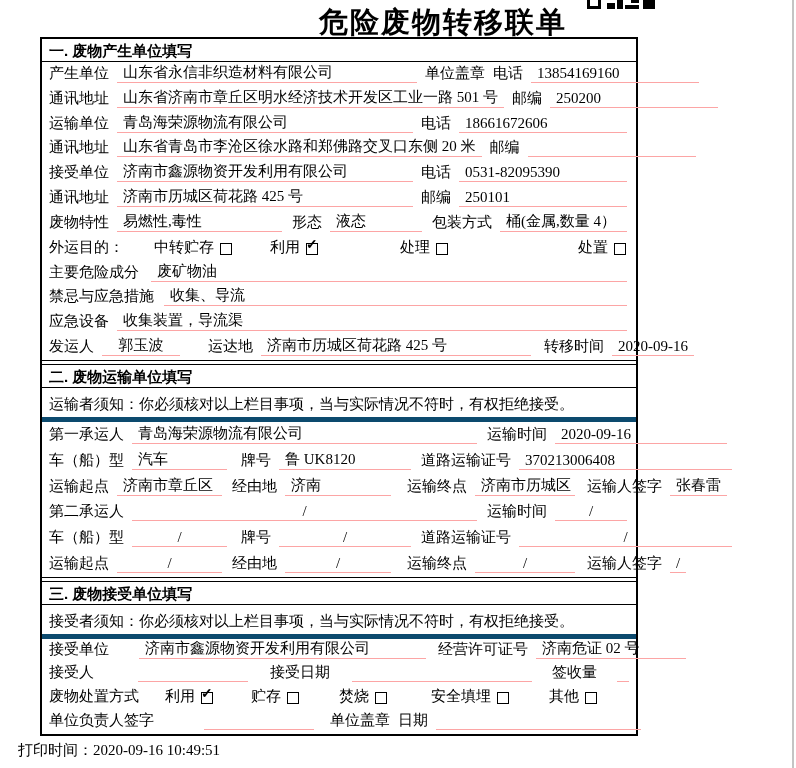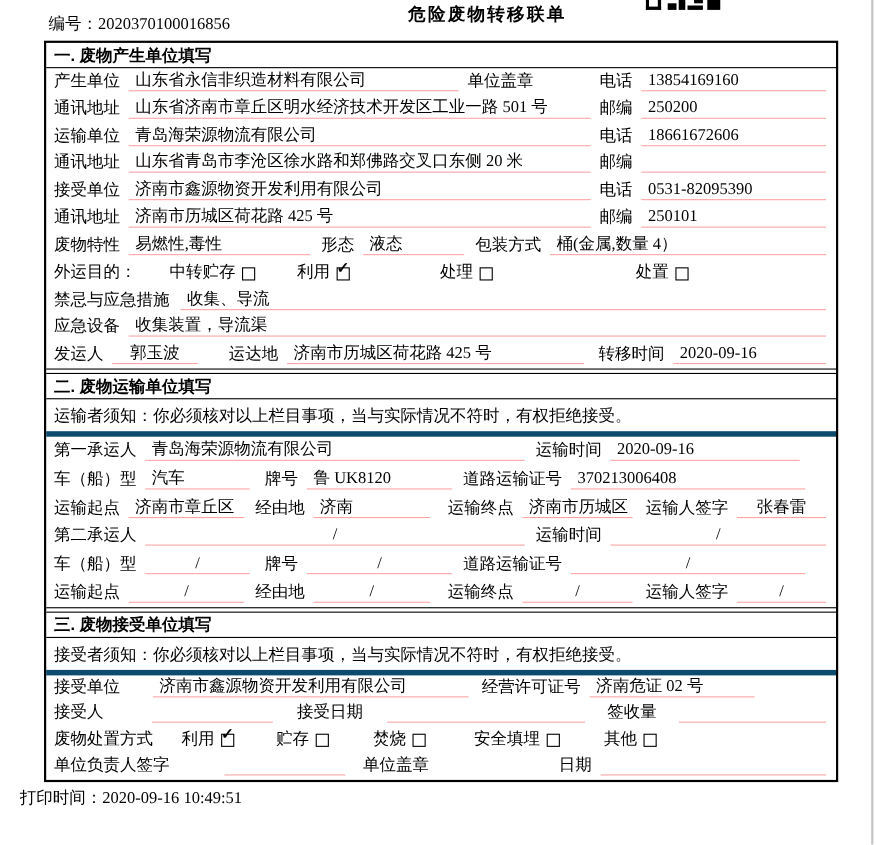--- a/index.html
+++ b/index.html
@@ -10,23 +10,23 @@
     color:#000;
     font-family:"Liberation Serif","DejaVu Serif",serif;
     font-size:15px;
     overflow:hidden;
     box-sizing:border-box;
   }
   .edge-artifact{position:absolute;right:2px;top:0;width:2px;height:768px;background:#c4c4c4;}
   .top{position:relative;height:37px;}
   .serial{position:absolute;left:44px;top:12px;white-space:nowrap;}
   .doc-title{position:absolute;left:90px;right:0;top:3px;text-align:center;
-    font-size:16px;font-weight:bold;letter-spacing:2px;font-family:Liberation Sans, sans-serif;}
+    font-size:29px;font-weight:bold;letter-spacing:2px;font-family:Liberation Sans, sans-serif;}
   .qr{position:absolute;left:587px;top:0;width:68px;height:9px;}
-  .form{margin-left:40px;width:722px;border:2px solid #000;box-sizing:border-box;background:#fff;}
+  .form{margin-left:40px;width:598px;border:2px solid #000;box-sizing:border-box;background:#fff;}
   .sec-h{height:21px;line-height:21px;border-bottom:1px solid #000;padding:1px 6px 0 7px;
     font-weight:bold;font-family:"Liberation Sans","DejaVu Sans",sans-serif;font-size:15px;}
   .sec-h.gap{border-top:1px solid #000;margin-top:3px;}
   .sec-body{border-bottom:0;}
   .sec-body.closed{border-bottom:1px solid #000;}
   .notice{height:29px;line-height:32px;border-bottom:5px solid #0c4a6e;padding:0 7px;white-space:nowrap;}
   .r{display:flex;align-items:flex-end;padding:0 9px 4px 7px;box-sizing:border-box;height:24.85px;}
   .s2 .r{height:25.8px;}
   .s3 .r{height:23.7px;}
   .l{white-space:nowrap;margin-right:8px;flex:none;}
@@ -38,21 +38,20 @@
   .mk{position:absolute;left:-1px;top:-6px;font-size:14px;font-weight:bold;line-height:14px;}
   .footer{margin:5px 0 0 18px;white-space:nowrap;}
 </style>
 </head>
 <body>
 
 <div class="page">
   <div class="edge-artifact"></div>
 
   <div class="top">
-    <span class="serial"><span>编号：</span><span>2020370100016856</span></span>
     <div class="doc-title">危险废物转移联单</div>
     <svg class="qr" viewBox="0 0 68 9">
       <rect x="0" y="0" width="3" height="9" fill="#000"></rect>
         <rect x="0" y="6" width="14" height="3" fill="#000"></rect>
         <rect x="11" y="0" width="3" height="9" fill="#000"></rect>
       <rect x="20" y="3" width="8" height="6" fill="#000"></rect>
         <rect x="30" y="0" width="6" height="9" fill="#000"></rect>
         <rect x="38" y="5" width="14" height="4" fill="#000"></rect>
       <rect x="44" y="0" width="8" height="3" fill="#000"></rect>
         <rect x="56" y="0" width="12" height="9" fill="#000"></rect>
@@ -124,20 +123,24 @@
         <span class="l" style="margin-left:38px;margin-right:0">利用</span>
         <span class="cb">
             <span class="mk">✓</span>
           </span>
         <span class="l" style="margin-left:82px;margin-right:0">处理</span>
         <span class="cb"></span>
         <span class="l" style="margin-left:130px;margin-right:0">处置</span>
         <span class="cb"></span>
       </div>
 
+      <div class="r">
+        <span class="l" style="margin-right:12px">主要危险成分</span>
+        <span class="u fx">废矿物油</span>
+      </div>
 
       <div class="r">
         <span class="l" style="margin-right:10px">禁忌与应急措施</span>
         <span class="u fx">收集、导流</span>
       </div>
 
       <div class="r">
         <span class="l">应急设备</span>
         <span class="u fx">收集装置，导流渠</span>
       </div>

